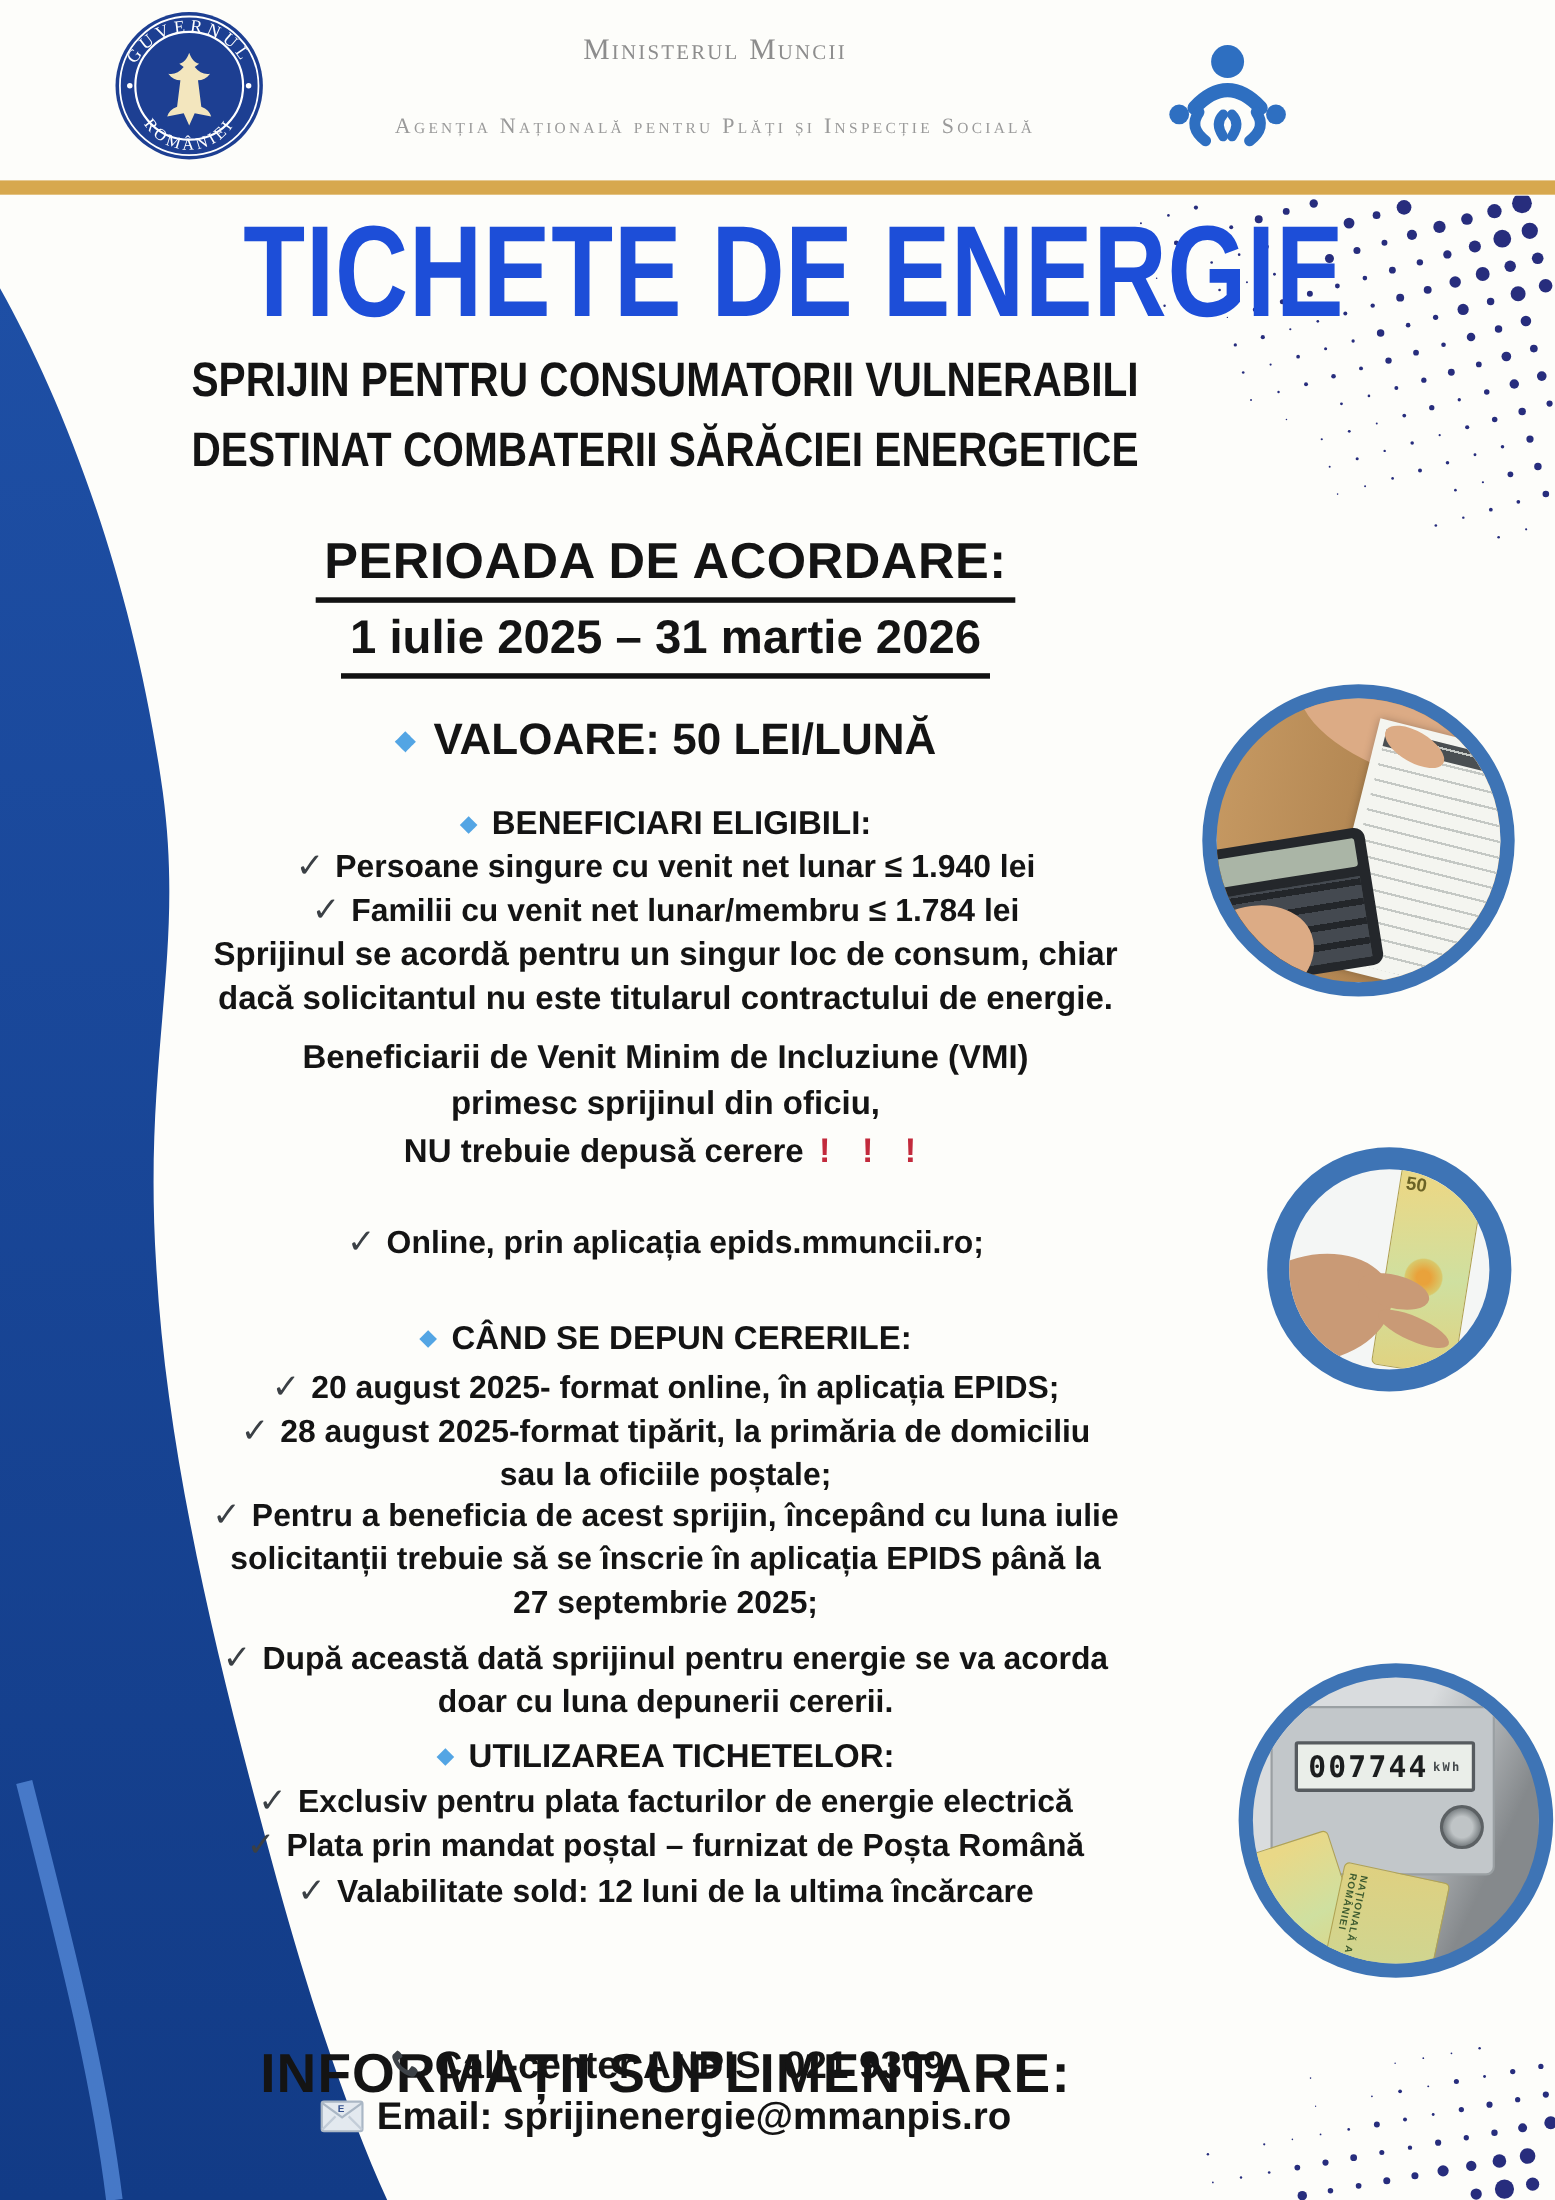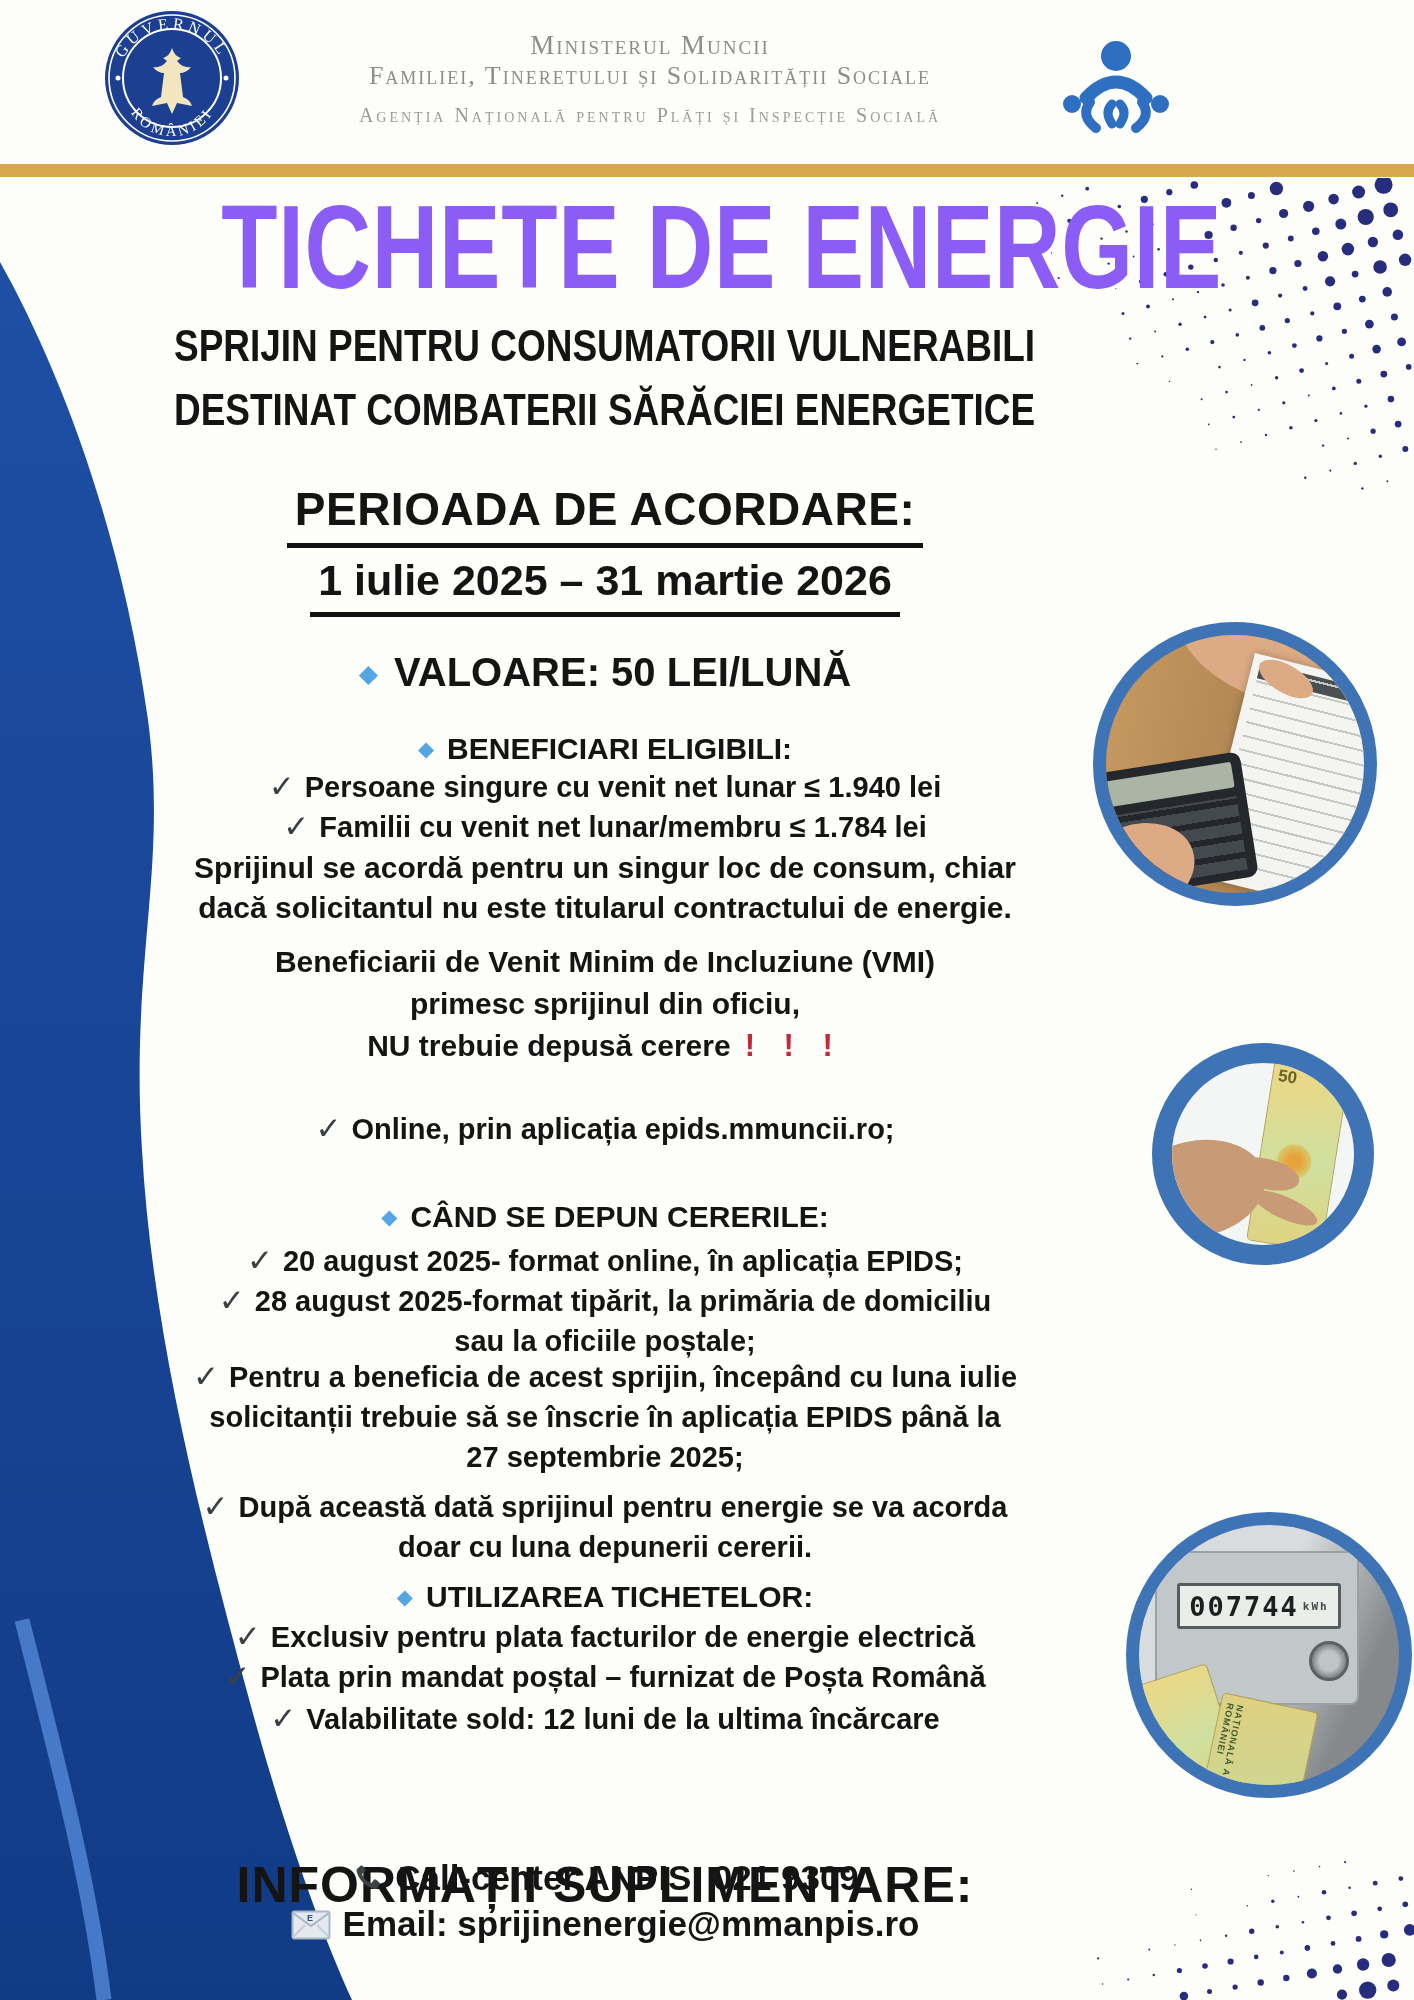--- a/index.html
+++ b/index.html
@@ -41,21 +41,21 @@
   .note .flower{position:absolute;left:16px;top:78px;width:36px;height:36px;border-radius:50%;
         background:radial-gradient(circle,#e9a23b 25%,#d9c86a 65%,transparent 70%);}
   .lcd{background:#eaeee9;border:3px solid #565b5f;border-radius:3px;
        font-family:"DejaVu Sans Mono","Liberation Mono",monospace;font-size:27px;font-weight:bold;color:#1c1e1f;
        display:flex;align-items:center;justify-content:center;letter-spacing:2px;}
   .lcd small{font-size:11px;margin-left:4px;color:#44494c;}
   .vtext{writing-mode:vertical-rl;font-size:9px;font-weight:bold;color:#3c5a2f;letter-spacing:1px;}
   .dial{border-radius:50%;background:radial-gradient(circle,#bfc4c6 40%,#7e8487 70%);border:3px solid #5c6164;}
   
   .t{position:absolute;left:80px;width:1050px;text-align:center;color:#141414;font-weight:bold;z-index:4;}
-  .title{font-size:118px;line-height:122px;color:#8b5cf6;letter-spacing:1px;white-space:nowrap;}
+  .title{font-size:118px;line-height:122px;color:#1d4ed8;letter-spacing:1px;white-space:nowrap;}
   .cond{display:inline-block;transform:scaleX(.78);transform-origin:50% 50%;}
   .sub{font-size:44px;line-height:48px;white-space:nowrap;}
   .sub .cond{transform:scaleX(.84);}
   .ph{font-size:46px;letter-spacing:.5px;}
   .pr{font-size:43px;}
   .ul{display:inline-block;border-bottom:5px solid #121212;padding:0 8px 7px 8px;}
   .val-line{font-size:40px;}
   .sec{font-size:30px;}
   .it,.cont{font-size:29px;line-height:34px;}
   .note-line{font-size:30px;line-height:36px;}
@@ -279,21 +279,20 @@
     <text font-family="Liberation Serif, DejaVu Serif, serif" font-size="15" letter-spacing="3" fill="#ffffff">
       <textPath href="#arcB" startOffset="50%" text-anchor="middle">ROMÂNIEI</textPath>
     </text>
     <circle cx="16" cy="70" r="2.5" fill="#fff"></circle>
       <circle cx="124" cy="70" r="2.5" fill="#fff"></circle>
     <path fill="#f3e6be" d="M70 40 c2 6 5 9 9 10 l-4 3 c4 5 9 7 14 6 -3 4 -7 6 -11 6 l3 24 c5 2 8 5 9 9 l-15 -3 -5 11 -5 -11 -15 3 c1 -4 4 -7 9 -9 l3 -24 c-4 0 -8 -2 -11 -6 5 1 10 -1 14 -6 l-4 -3 c4 -1 7 -4 9 -10 z"></path>
   </svg>
 
   <div class="ministry">
     <div class="m1">Ministerul Muncii</div>
-    <div class="m2">Familiei, Tineretului și Solidarității Sociale</div>
   </div>
   <div class="agency">Agenția Națională pentru Plăți și Inspecție Socială</div>
 
   <svg class="fam-icon" width="112" height="112" viewBox="0 0 112 112">
     <g fill="#2E6FC1" stroke="#2E6FC1">
       <circle cx="56" cy="24" r="15" stroke="none"></circle>
       <path d="M26 66 Q56 34 86 66" fill="none" stroke-width="13" stroke-linecap="round"></path>
       <circle cx="12" cy="72" r="9" stroke="none"></circle>
       <circle cx="100" cy="72" r="9" stroke="none"></circle>
       <path d="M36 96 Q20 84 30 70" fill="none" stroke-width="10" stroke-linecap="round"></path>

